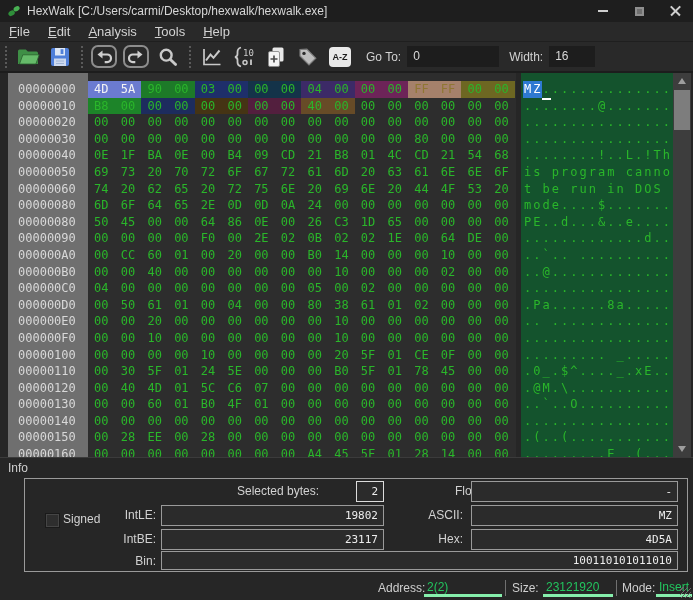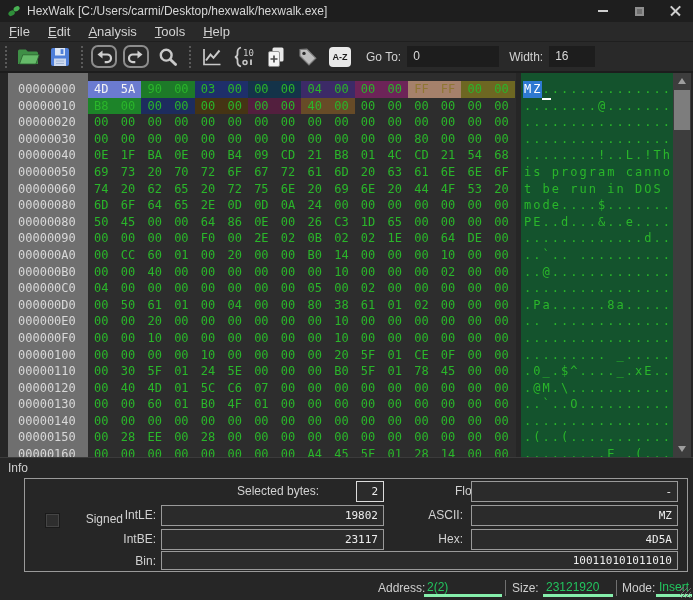--- a/index.html
+++ b/index.html
@@ -279,21 +279,21 @@
       <div class="sb-btn down">
           <div class="tri-down"></div>
         </div>
     </div>
   </div>
 
   <div class="infodock">
     <div class="dock-title">Info</div>
     <div class="groupbox">
       <div class="checkbox"></div>
-      <div class="lbl" style="left:38px;top:30px;width:60px;text-align:right;">Signed</div>
+      <div class="lbl" style="left:38px;top:30px;width:60px;text-align:left;">Signed</div>
 
       <div class="lbl" style="left:180px;top:2px;width:146px;text-align:center;">Selected bytes:</div>
       <div class="field" style="left:331px;top:2px;width:28px;border-color:#dcdcdc;">2</div>
       <div class="lbl" style="left:402px;top:2px;width:58px;text-align:right;">Float:</div>
       <div class="field" style="left:446px;top:2px;width:207px;">-</div>
 
       <div class="lbl" style="left:40px;top:26px;width:91px;">IntLE:</div>
       <div class="field" style="left:136px;top:26px;width:223px;">19802</div>
       <div class="lbl" style="left:380px;top:26px;width:58px;">ASCII:</div>
       <div class="field" style="left:446px;top:26px;width:207px;">MZ</div>

